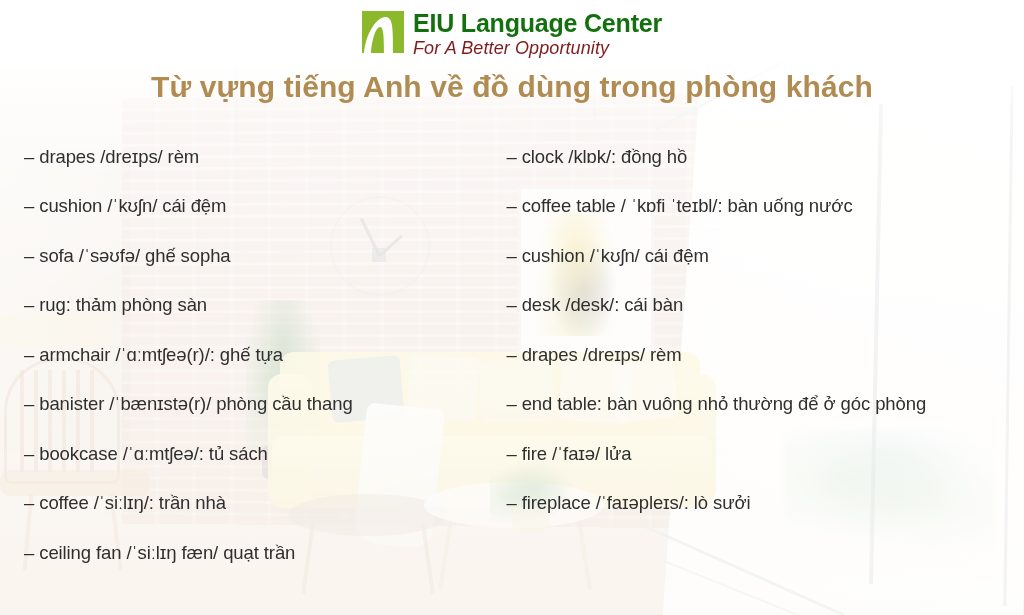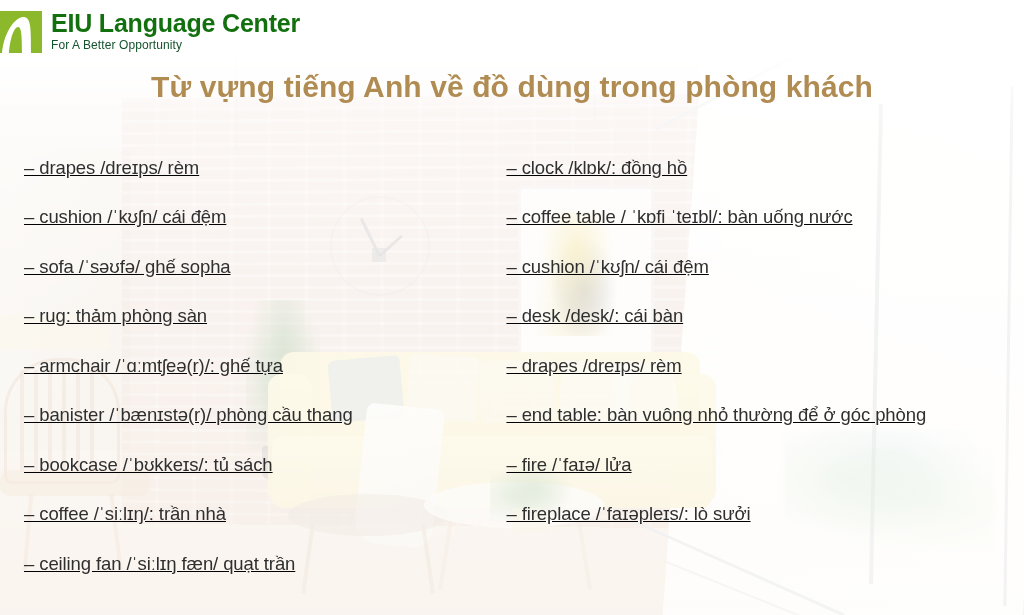--- a/index.html
+++ b/index.html
@@ -391,20 +391,21 @@
   
   .content {
     position: absolute;
     inset: 0;
   }
 
   .logo-row {
     position: absolute;
     left: 0; right: 0; top: 11px;
     display: flex;
+    justify-content: center;
     align-items: flex-start;
     gap: 9px;
   }
   .logo-mark {
     width: 42px;
     height: 42px;
     flex: 0 0 auto;
     display: block;
   }
   .logo-text {
@@ -413,45 +414,45 @@
     line-height: 1;
   }
   .logo-title {
     font-size: 25px;
     font-weight: bold;
     color: #13700f;
     letter-spacing: -0.2px;
     white-space: nowrap;
   }
   .logo-tagline {
-    font-size: 12px;
-    color: #14532d;
+    font-size: 18px;
+    color: #7f1d1d;
     margin-top: 3px;
     letter-spacing: 0.1px;
     white-space: nowrap;
+    font-style: italic;
   }
 
   .page-title {
     position: absolute;
     left: 0; right: 0;
     top: 70px;
     text-align: center;
     font-size: 30px;
     font-weight: bold;
     color: #b08b52;
     letter-spacing: 0.1px;
     white-space: nowrap;
   }
 
   .vocab-columns {
     position: absolute;
     left: 0; right: 0;
-    top: 143px;
+    top: 132px;
     display: flex;
-    text-decoration: underline;
   }
   .vocab-col {
     display: flex;
     flex-direction: column;
   }
   .vocab-col.left  { width: 494px; padding-left: 24px; }
   .vocab-col.right { width: 530px; padding-left: 516px; margin-left: -516px; }
 
   .vocab-item {
     height: 49.5px;
@@ -549,21 +550,21 @@
     <div class="page-title">Từ vựng tiếng Anh về đồ dùng trong phòng khách</div>
 
     <div class="vocab-columns">
       <div class="vocab-col left">
         <div class="vocab-item">– drapes /dreɪps/ rèm</div>
         <div class="vocab-item">– cushion /ˈkʊʃn/ cái đệm</div>
         <div class="vocab-item">– sofa /ˈsəʊfə/ ghế sopha</div>
         <div class="vocab-item">– rug: thảm phòng sàn</div>
         <div class="vocab-item">– armchair /ˈɑːmtʃeə(r)/: ghế tựa</div>
         <div class="vocab-item">– banister /ˈbænɪstə(r)/ phòng cầu thang</div>
-        <div class="vocab-item">– bookcase /ˈbʊkkeɪs/: tủ sách</div>
+        <div class="vocab-item">– bookcase /ˈɑːmtʃeə/: tủ sách</div>
         <div class="vocab-item">– coffee /ˈsiːlɪŋ/: trần nhà</div>
         <div class="vocab-item">– ceiling fan /ˈsiːlɪŋ fæn/ quạt trần</div>
       </div>
       <div class="vocab-col right">
         <div class="vocab-item">– clock /klɒk/: đồng hồ</div>
         <div class="vocab-item">– coffee table / ˈkɒfi ˈteɪbl/: bàn uống nước</div>
         <div class="vocab-item">– cushion /ˈkʊʃn/ cái đệm</div>
         <div class="vocab-item">– desk /desk/: cái bàn</div>
         <div class="vocab-item">– drapes /dreɪps/ rèm</div>
         <div class="vocab-item">– end table: bàn vuông nhỏ thường để ở góc phòng</div>

